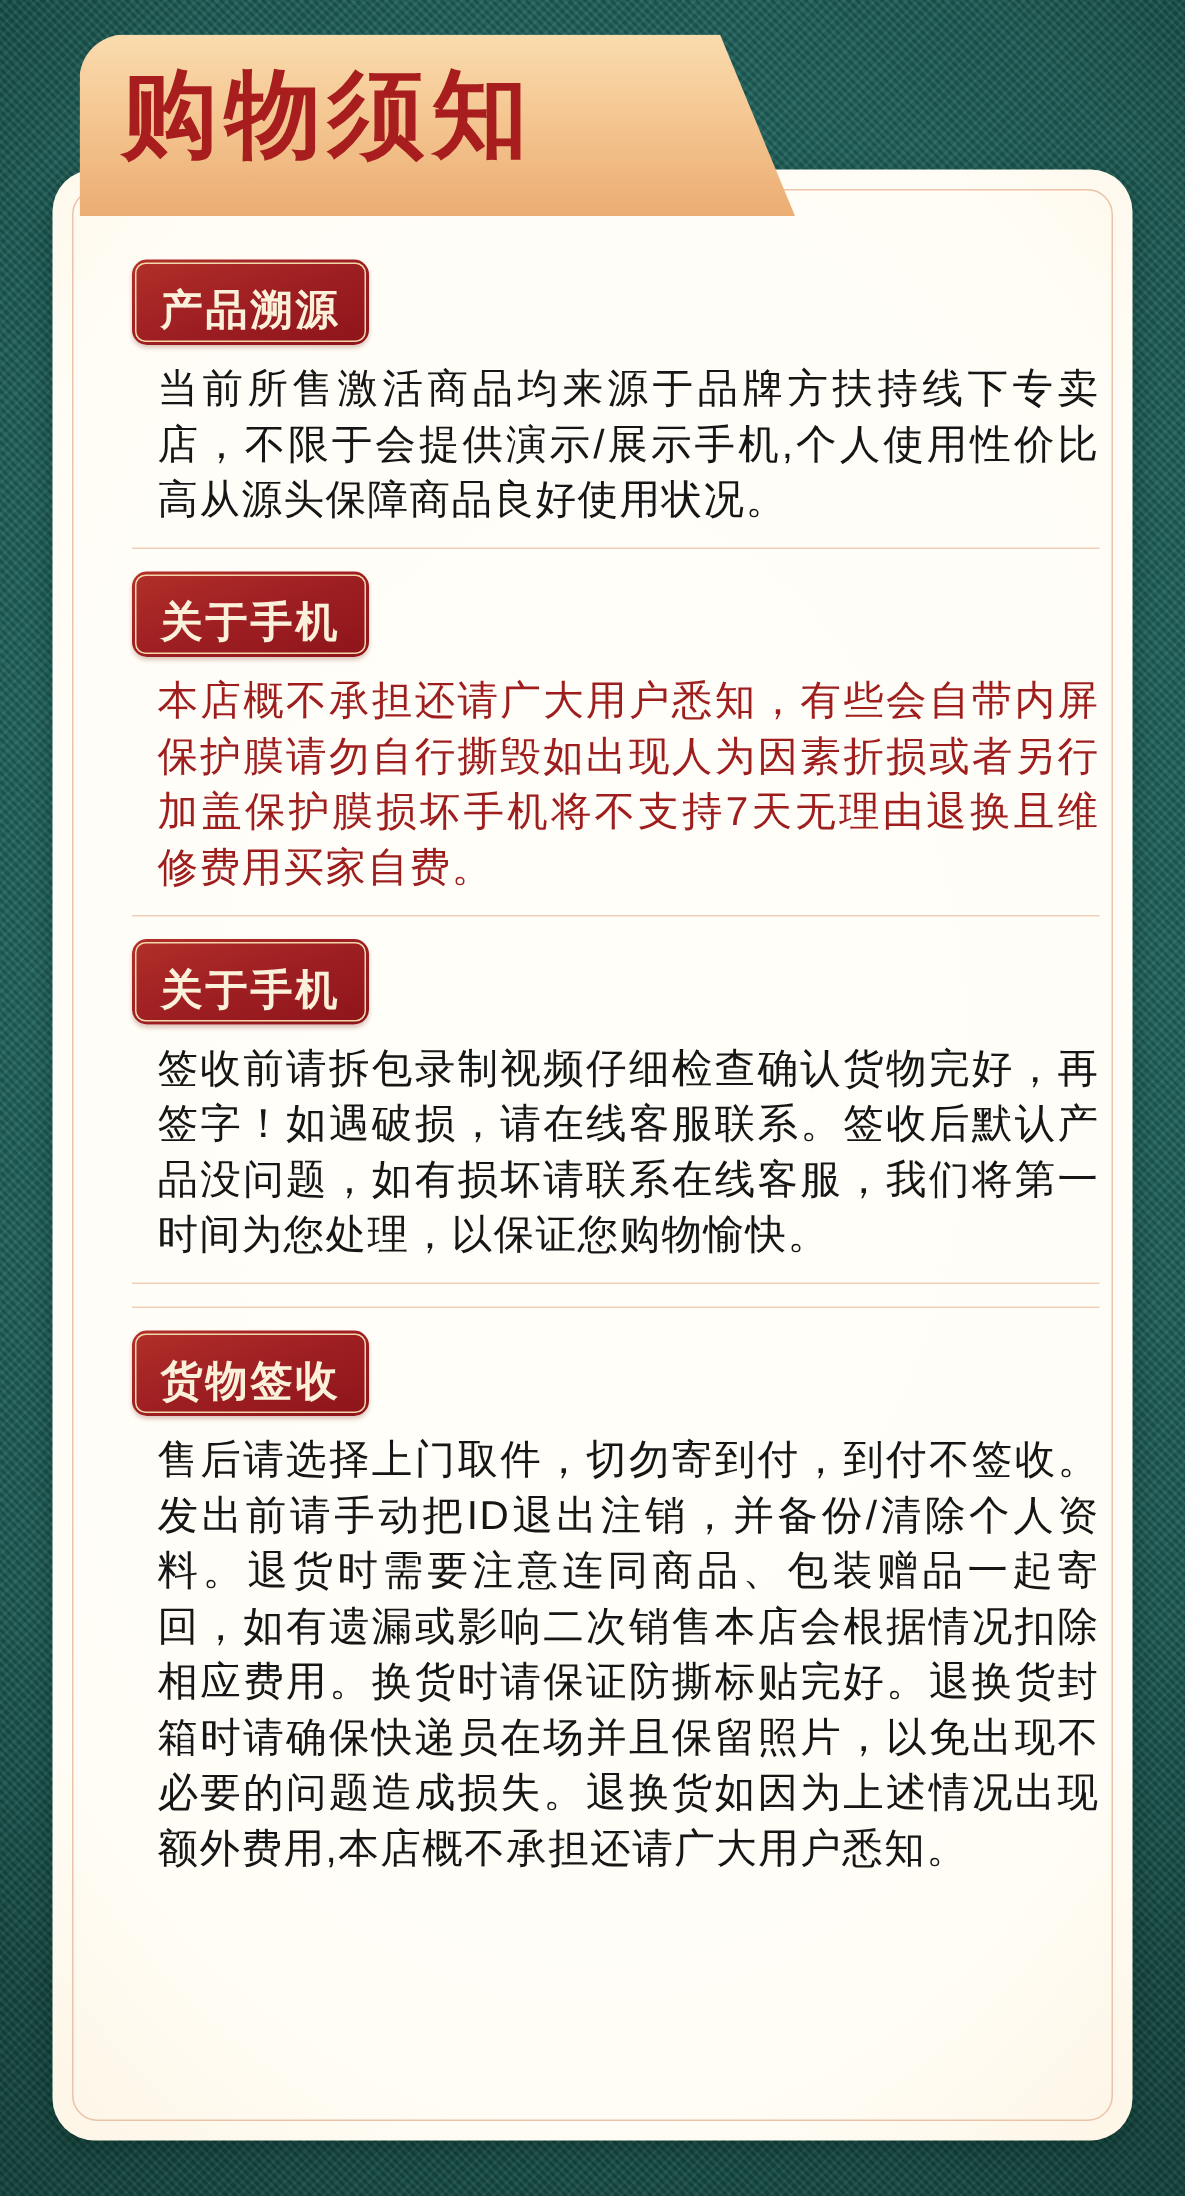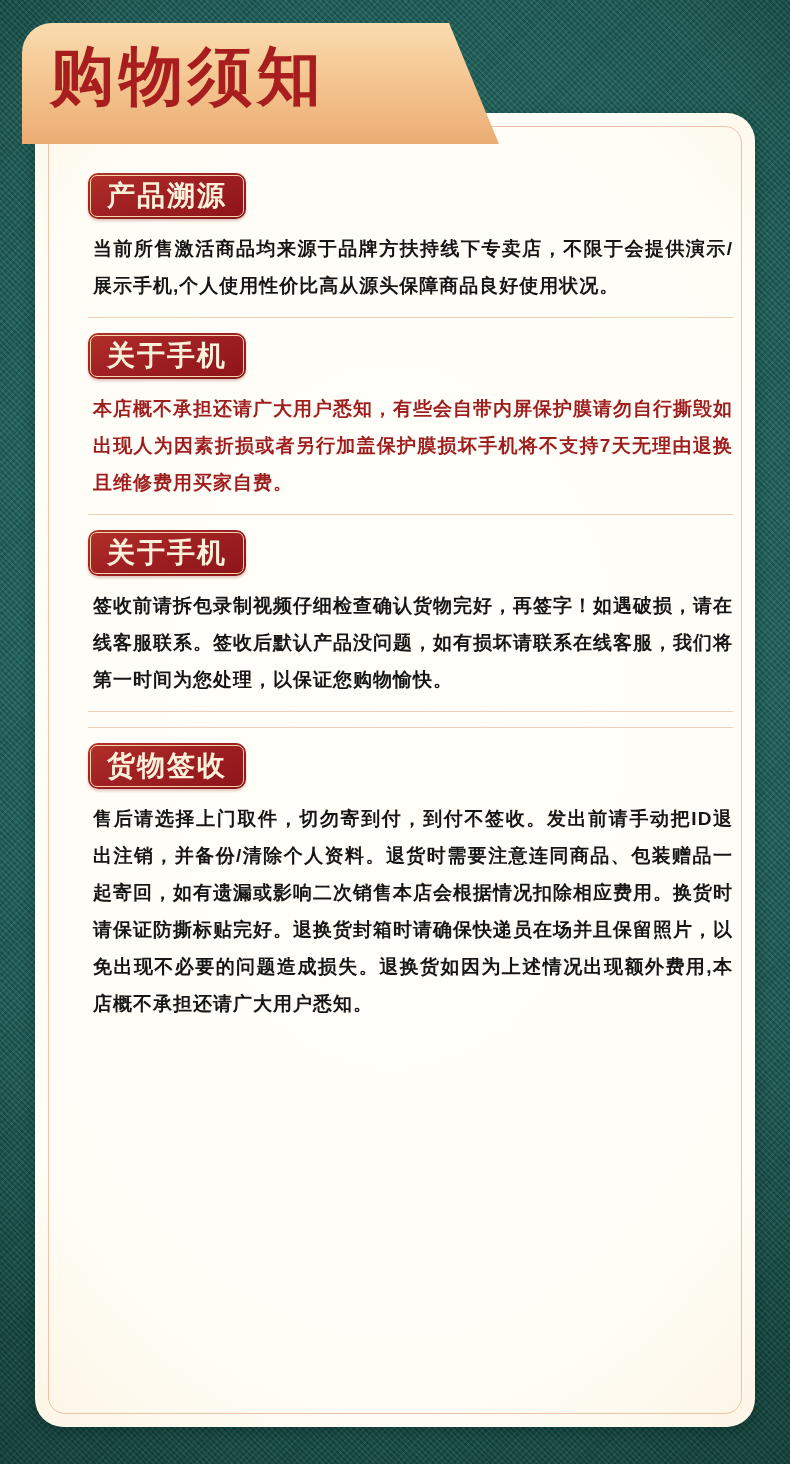--- a/index.html
+++ b/index.html
@@ -11,21 +11,21 @@
     background-color: #1f5f57;
     background-image:
       radial-gradient(120% 95% at 50% 42%, rgba(0,0,0,0) 52%, rgba(0,18,16,0.5) 100%),
       repeating-linear-gradient(45deg, rgba(255,255,255,0.055) 0 2px, rgba(0,0,0,0.07) 2px 4px),
       repeating-linear-gradient(-45deg, rgba(120,230,210,0.06) 0 2px, rgba(0,0,0,0.05) 2px 5px),
       radial-gradient(85% 60% at 50% 40%, #2c7268 0%, #20605a 55%, #184e47 100%);
   }
 
   
   .tab {
-    position: absolute; left: 22px; top: 23px;
+    position: absolute; left: 53px; top: 23px;
     width: 477px; height: 151px;
     background: linear-gradient(180deg, #fadcae 0%, #f4c48f 40%, #e6a265 100%);
     border-radius: 30px 14px 0 0;
     clip-path: polygon(0 0, 427px 0, 477px 121px, 0 121px);
     z-index: 3;
   }
   .tab-title {
     position: absolute; left: 28px; top: 10px;
     font-size: 64px; font-weight: 800;
     letter-spacing: 5px;
@@ -54,38 +54,38 @@
   }
 
   .badge {
     display: inline-block;
     position: relative;
     background: linear-gradient(160deg, #b23029 0%, #a02023 45%, #8d141a 100%);
     color: #fbf0da;
     font-size: 28px; font-weight: 700;
     letter-spacing: 2px;
     line-height: 28px;
-    padding: 9px 19px 9px 19px;
+    padding: 20px 19px 9px 19px;
     border-radius: 10px;
     box-shadow: 0 2px 3px rgba(120, 30, 20, 0.25);
   }
   .badge::after {
     content: "";
     position: absolute; inset: 2px;
     border: 1px solid #f2d7ab;
     border-radius: 7px;
     pointer-events: none;
   }
 
   .body {
-    margin: 11px 0 0 5px;
-    font-size: 19px;
+    margin: 11px 0 0 17px;
+    font-size: 27px;
     line-height: 37px;
     letter-spacing: 1px;
-    font-weight: 700;
+    font-weight: 400;
     color: #161616;
     text-align: justify;
   }
   .body.warning { color: #9e1e1e; }
 
   .divider {
     border: none;
     border-top: 1px solid #f0d0ba;
     margin: 13px 0 15px 0;
   }

